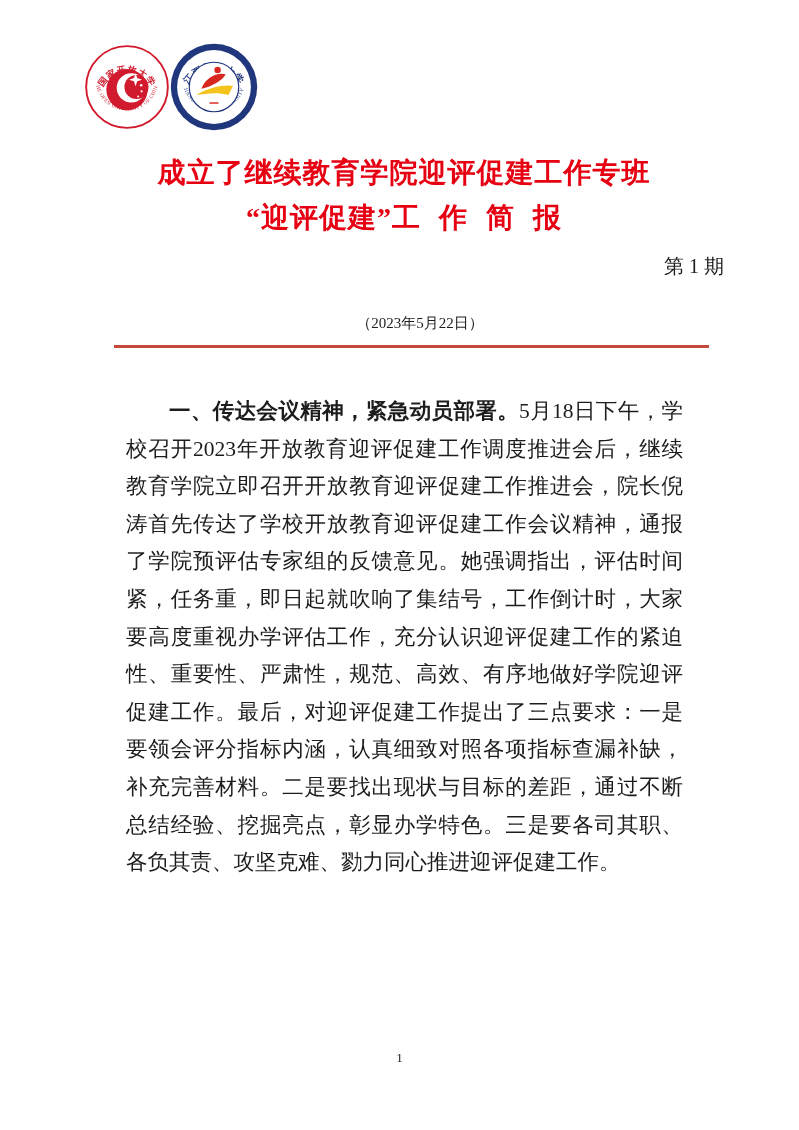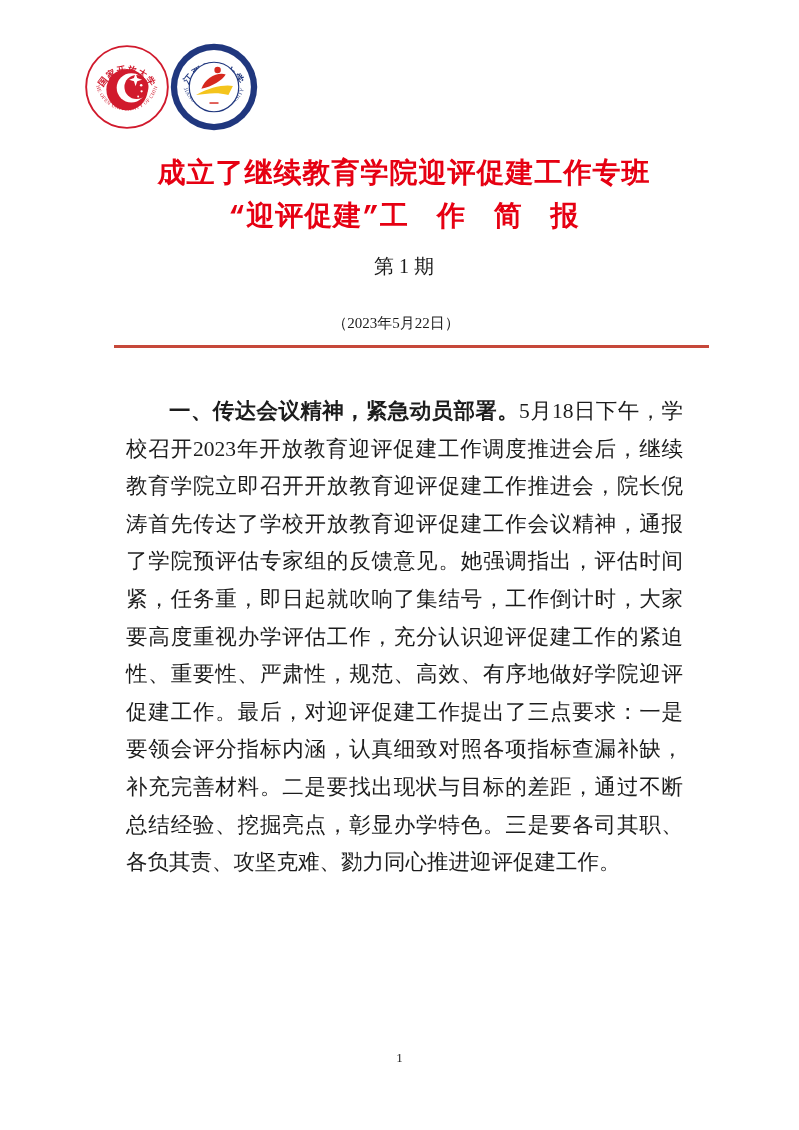--- a/index.html
+++ b/index.html
@@ -22,27 +22,27 @@
   .logo-row{position:absolute;left:84px;top:42px;display:flex;align-items:center;}
   .logo{display:block;}
   .logo.ouc{width:86px;height:86px;}
   .logo.jxou{width:90px;height:90px;margin-left:-1px;}
   .doc-title{
     position:absolute;left:84px;top:150px;width:640px;
     text-align:center;color:var(--title_red);
     font-weight:bold;font-size:28px;line-height:45px;
     letter-spacing:1px;
   }
-  .doc-title .line2{word-spacing:10px;font-family:Liberation Mono, monospace;}
+  .doc-title .line2{word-spacing:10px;}
   .issue{
     position:absolute;left:84px;top:253px;width:640px;
-    text-align:center;font-size:20px;color:var(--text_black);
+    text-align:right;font-size:20px;color:var(--text_black);
   }
   .date{
-    position:absolute;left:76px;top:314px;width:640px;
+    position:absolute;left:100px;top:314px;width:640px;
     text-align:center;font-size:15px;color:var(--text_black);
   }
   .divider{
     position:absolute;left:114px;top:345px;width:595px;height:3px;
     background:var(--divider_red);border:none;margin:0;
   }
   .body-text{
     position:absolute;left:114px;top:381px;width:581px;
     font-size:21.5px;line-height:37.6px;
     text-align:justify;text-justify:inter-ideograph;

